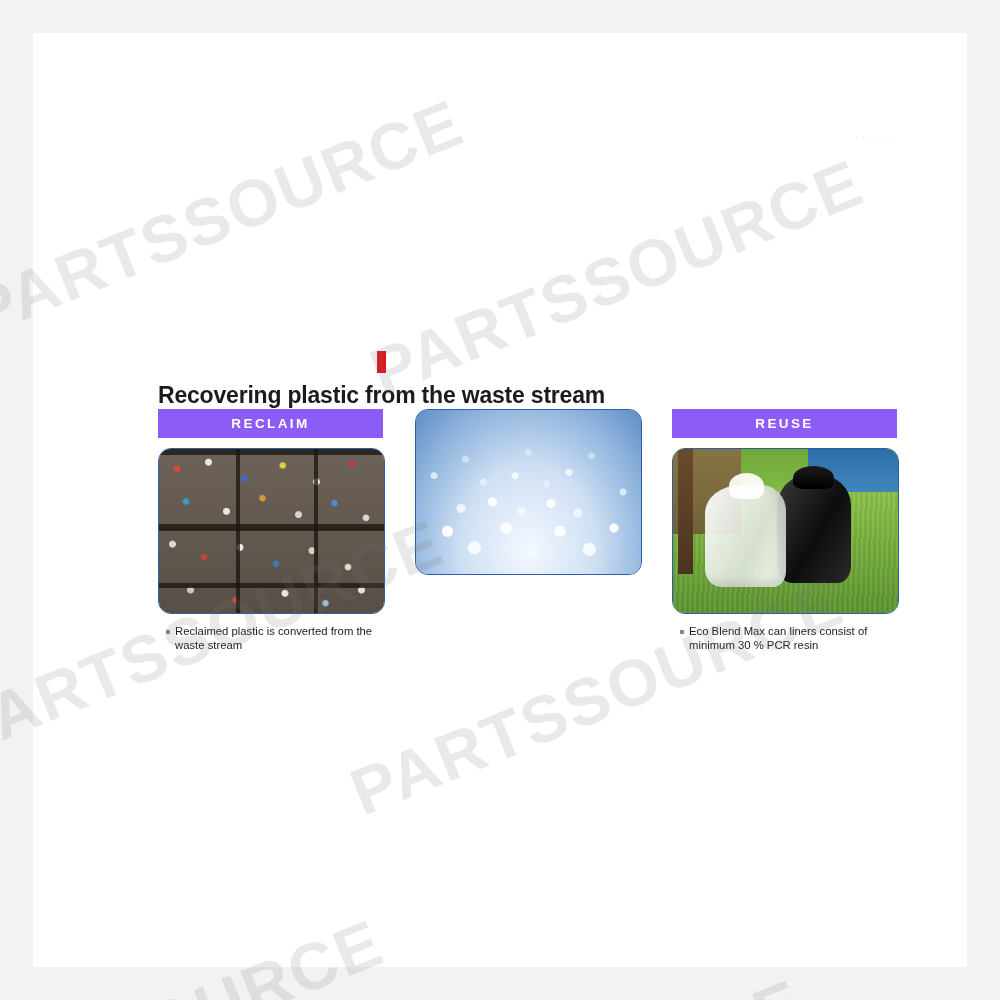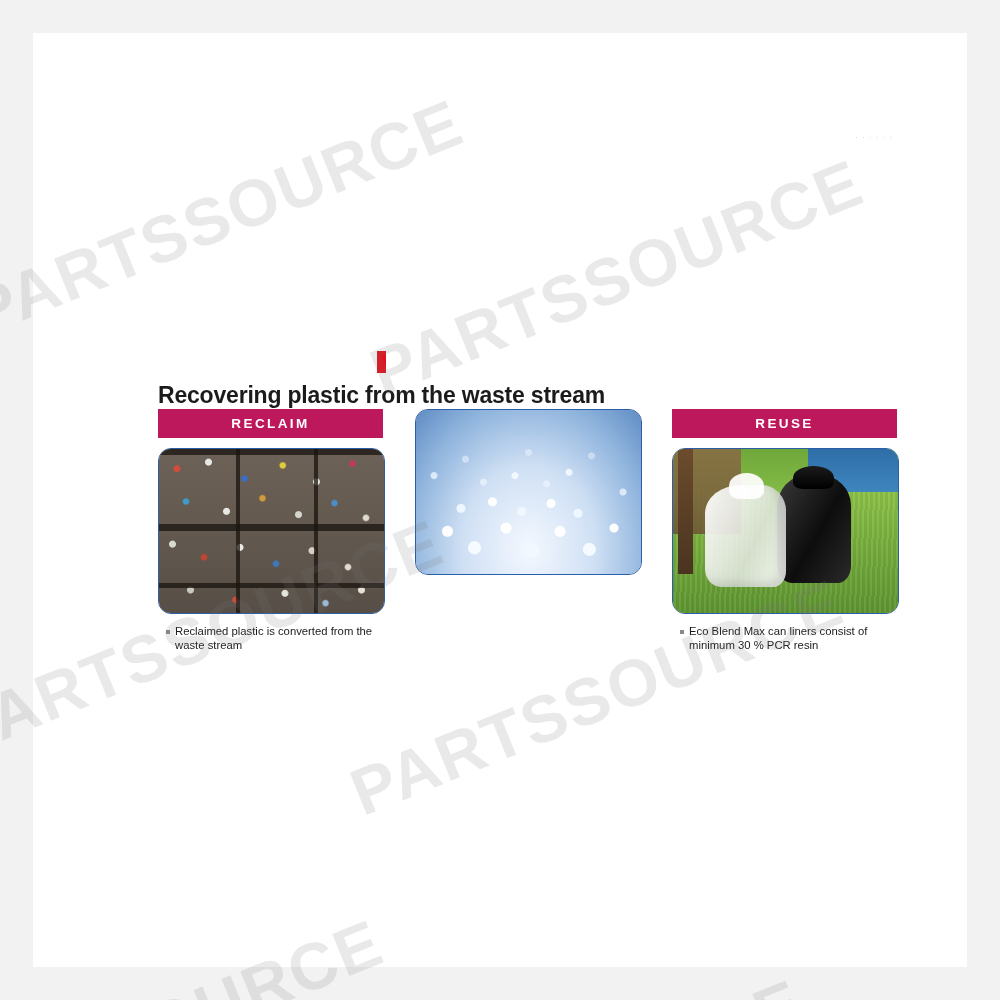--- a/index.html
+++ b/index.html
@@ -68,21 +68,21 @@
     top: 376px;
     width: 740px;
     display: flex;
     gap: 32px;
   }
   .col {
     width: 225px;
   }
   .label-bar {
     height: 29px;
-    background: #be185d;
+    background: #8b5cf6;
     color: #ffffff;
     font-size: 13.5px;
     font-weight: bold;
     letter-spacing: 2.4px;
     display: flex;
     align-items: center;
     justify-content: center;
     margin-bottom: 10px;
   }
   .photo {

